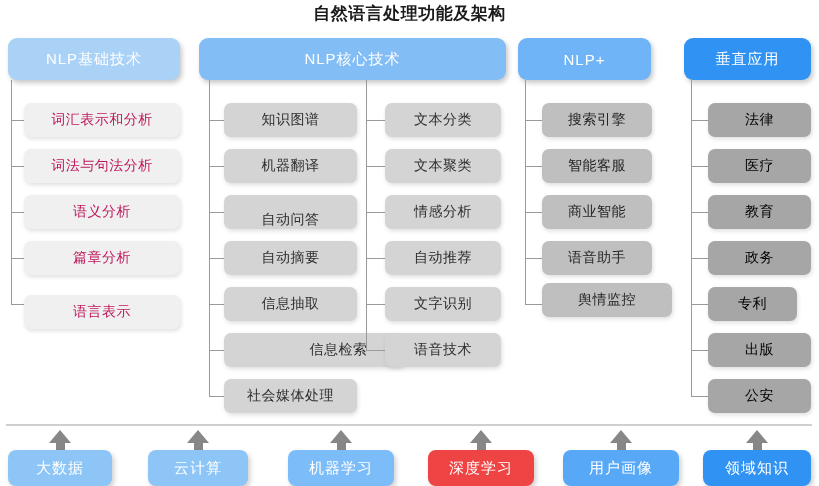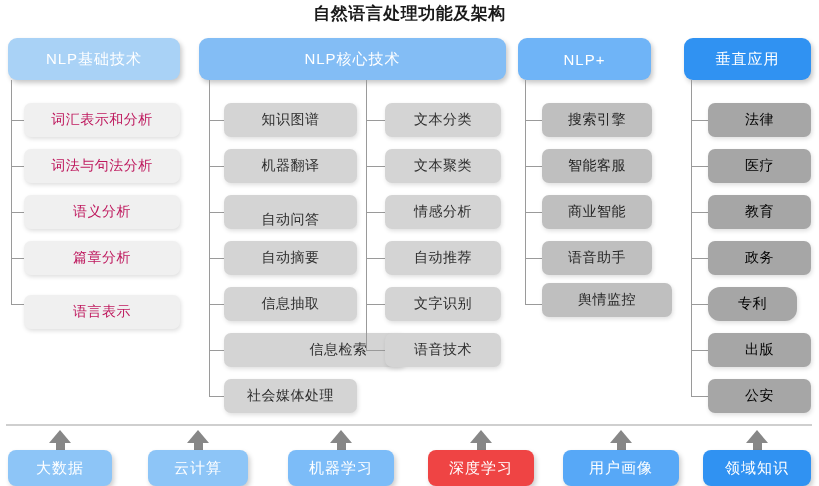--- a/index.html
+++ b/index.html
@@ -201,21 +201,21 @@
       </div>
       <div class="stub" style="left: 691px; top: 212px; width: 17px;"></div>
       <div class="box lv4" style="left: 708px; top: 195px; width: 103px;">
         <span>教育</span>
       </div>
       <div class="stub" style="left: 691px; top: 258px; width: 17px;"></div>
       <div class="box lv4" style="left: 708px; top: 241px; width: 103px;">
         <span>政务</span>
       </div>
       <div class="stub" style="left: 691px; top: 304px; width: 17px;"></div>
-      <div class="box lv4" style="left: 708px; top: 287px; width: 89px; border-radius: 12px;">
+      <div class="box lv4" style="left: 708px; top: 287px; width: 89px;">
         <span>专利</span>
       </div>
       <div class="stub" style="left: 691px; top: 350px; width: 17px;"></div>
       <div class="box lv4" style="left: 708px; top: 333px; width: 103px;">
         <span>出版</span>
       </div>
       <div class="stub" style="left: 691px; top: 396px; width: 17px;"></div>
       <div class="box lv4" style="left: 708px; top: 379px; width: 103px;">
         <span>公安</span>
       </div>

